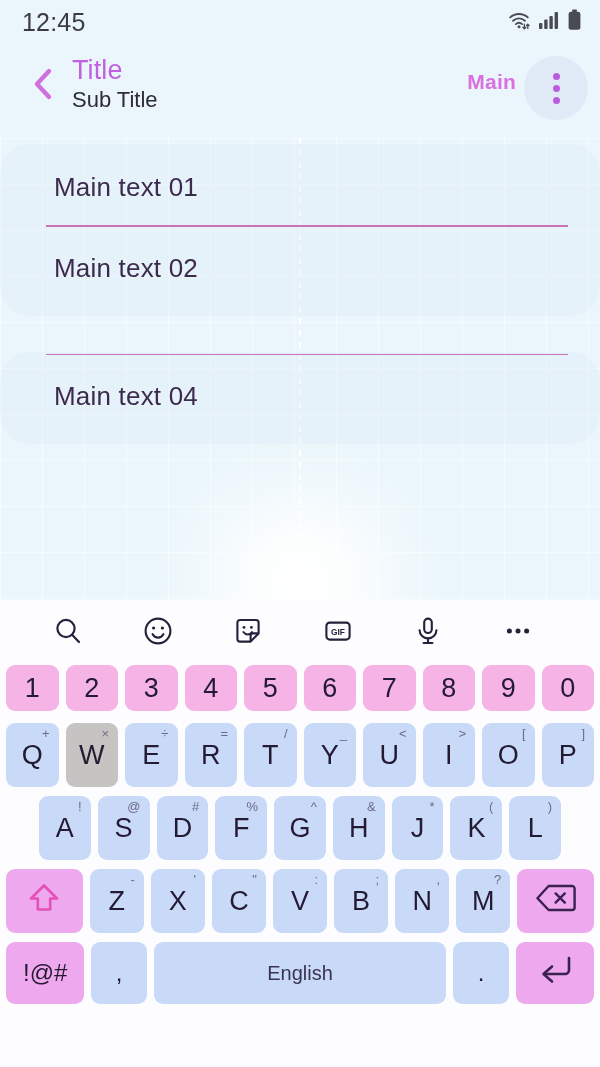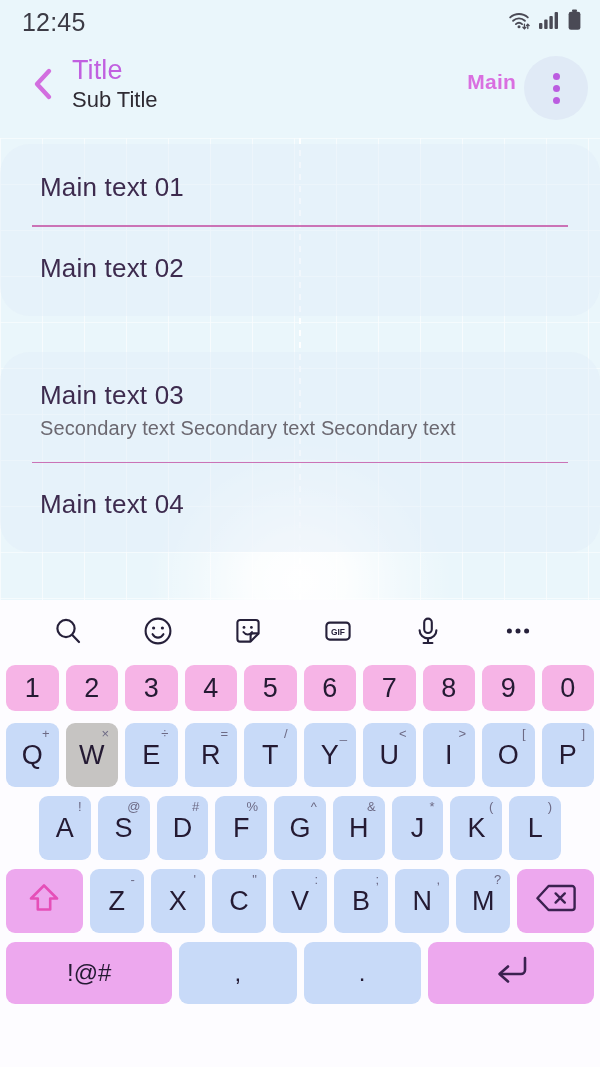--- a/index.html
+++ b/index.html
@@ -66,21 +66,21 @@
   .wall-seam{
     position:absolute; left:50%; top:0; bottom:0; width:2px;
     transform:translateX(-50%);
     background:repeating-linear-gradient(to bottom, rgba(255,255,255,.95) 0 6px, transparent 6px 12px);
     pointer-events:none;
   }
 
   .card{
     position:relative; border-radius:30px;
     background:rgba(223,236,248,.42);
-    margin:6px 0 0 0; padding:2px 0 10px 0;
+    margin:6px 0 0 0; padding:2px 0 10px 14px;
   }
   .card.second{ margin-top:36px; }
   .list-item{ padding:26px 40px 22px 40px; position:relative; }
   .main-text{ font-size:26px; color:#3d2b4e; letter-spacing:.2px; }
   .secondary-text{ font-size:20px; color:#6b6870; margin-top:6px; letter-spacing:.1px; }
   .divider{
     height:1.5px; background:#c0419b; opacity:.72;
     margin:0 32px;
   }
   .sub-header{
@@ -193,24 +193,20 @@
       <div class="main-text">Main text 01</div>
     </div>
     <div class="divider"></div>
     <div class="list-item">
       <div class="main-text">Main text 02</div>
     </div>
   </div>
 
 
   <div class="card second">
-    <div class="list-item">
-      <div class="main-text">Main text 03</div>
-      <div class="secondary-text">Secondary text Secondary text Secondary text</div>
-    </div>
     <div class="divider"></div>
     <div class="list-item">
       <div class="main-text">Main text 04</div>
     </div>
   </div>
 </div>
 
 <div class="keyboard">
 
   <div class="kb-toolbar">
@@ -400,20 +396,21 @@
             <path d="M13.6 4 H37 a2.6 2.6 0 0 1 2.6 2.6 v18.8 A2.6 2.6 0 0 1 37 28 H13.6 L2.4 16.2 Z" fill="none" stroke="#3b2150" stroke-width="2.4" stroke-linejoin="round"></path>
             <path d="M20.6 11.4 L29.8 20.6 M29.8 11.4 L20.6 20.6" stroke="#3b2150" stroke-width="2.4" stroke-linecap="round"></path>
           </svg>
         </span>
       </div>
     </div>
 
     <div class="kb-row r5">
       <div class="key sym">!@#</div>
       <div class="key comma">,</div>
+      <div class="key space">English</div>
       <div class="key period">.</div>
       <div class="key accent">
         <span>
           <svg width="40" height="34" viewBox="0 0 40 34">
             <path d="M34 5 v12 a4 4 0 0 1 -4 4 H10" fill="none" stroke="#3b2150" stroke-width="2.6" stroke-linecap="round" stroke-linejoin="round"></path>
             <path d="M17 13.5 L8.5 21 L17 28.5" fill="none" stroke="#3b2150" stroke-width="2.6" stroke-linecap="round" stroke-linejoin="round"></path>
           </svg>
         </span>
       </div>
     </div>

